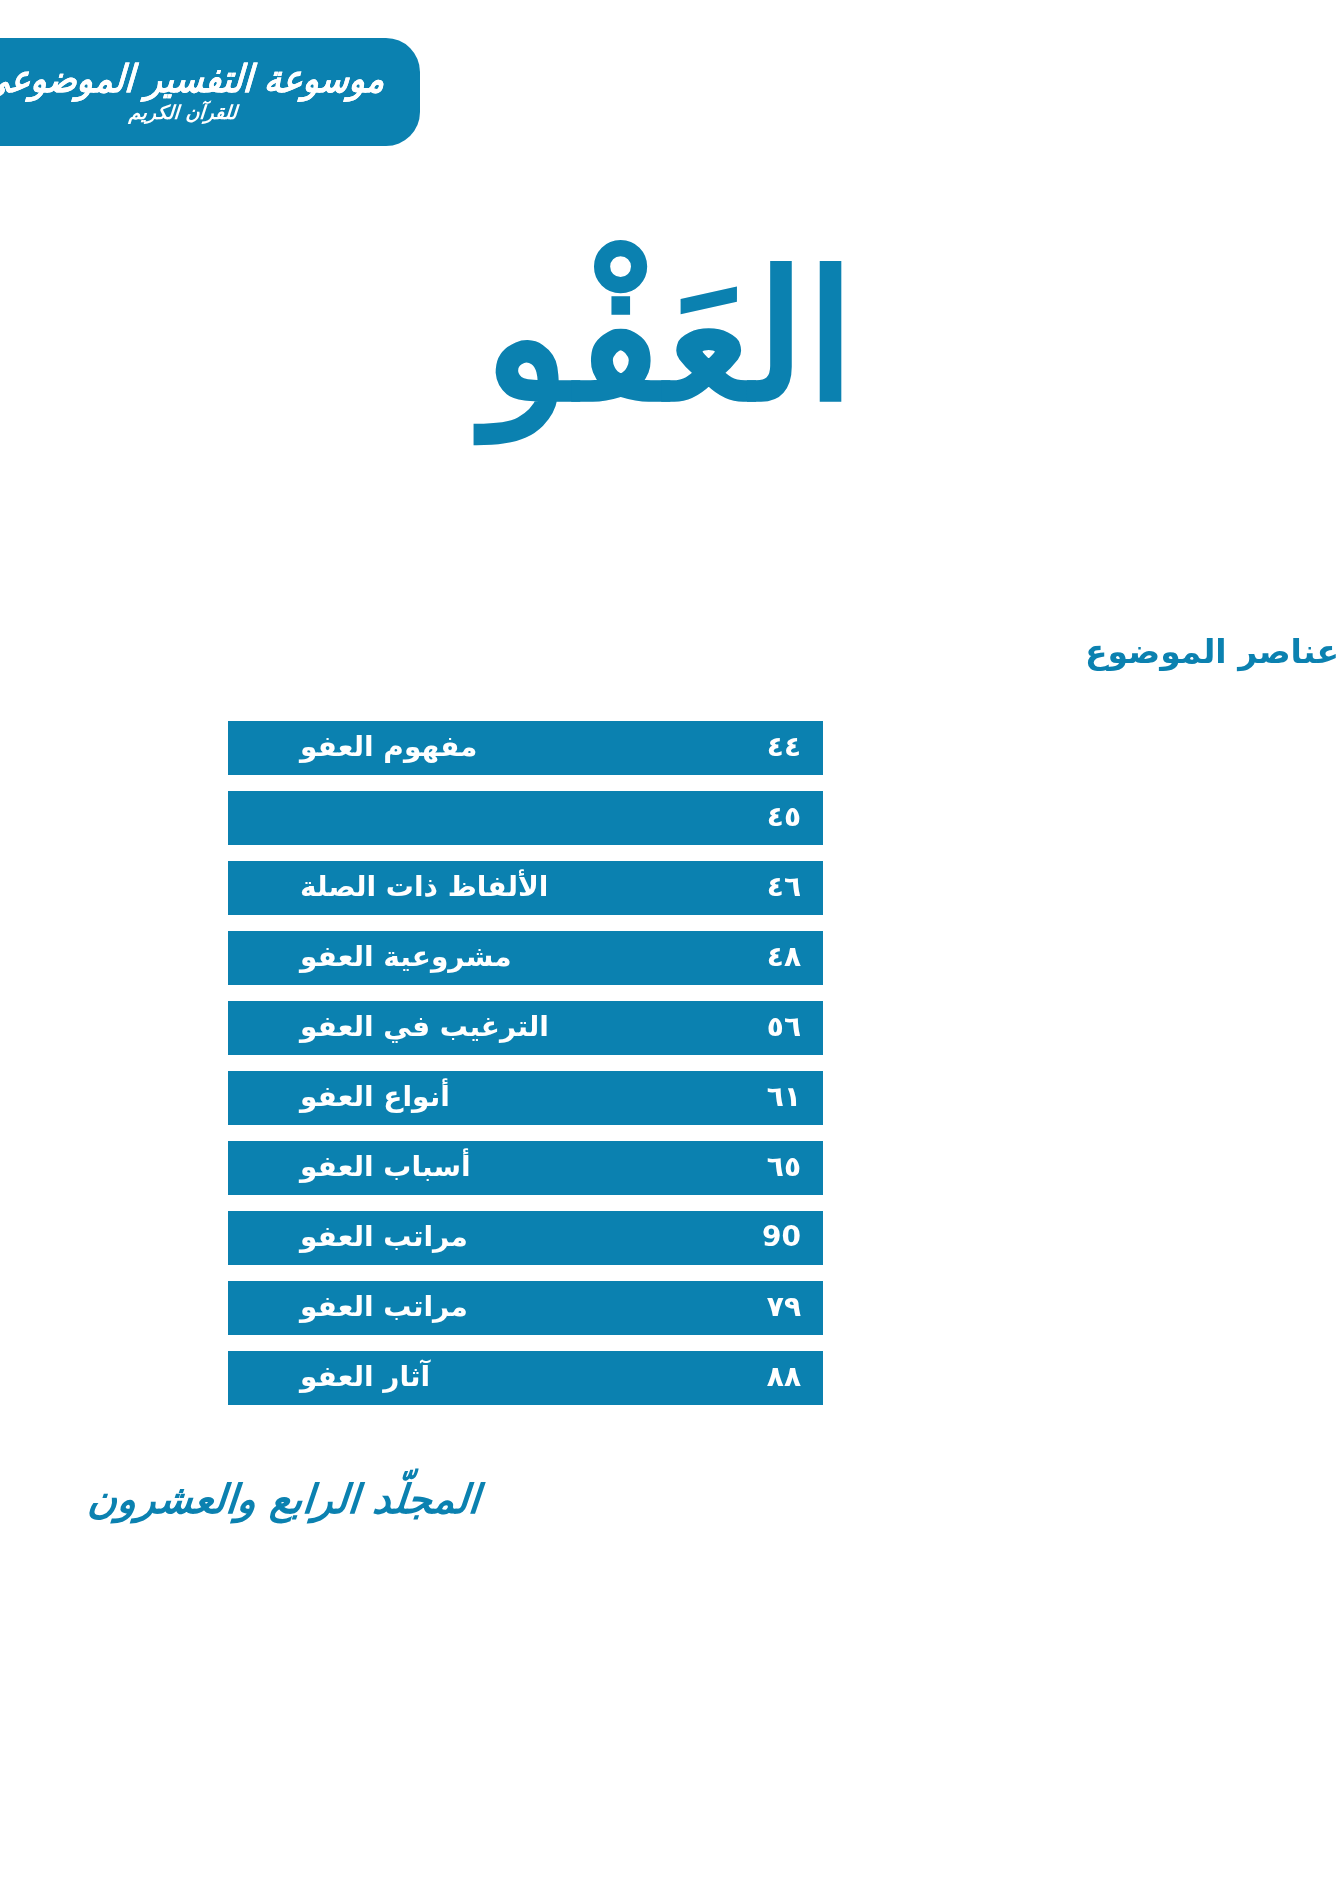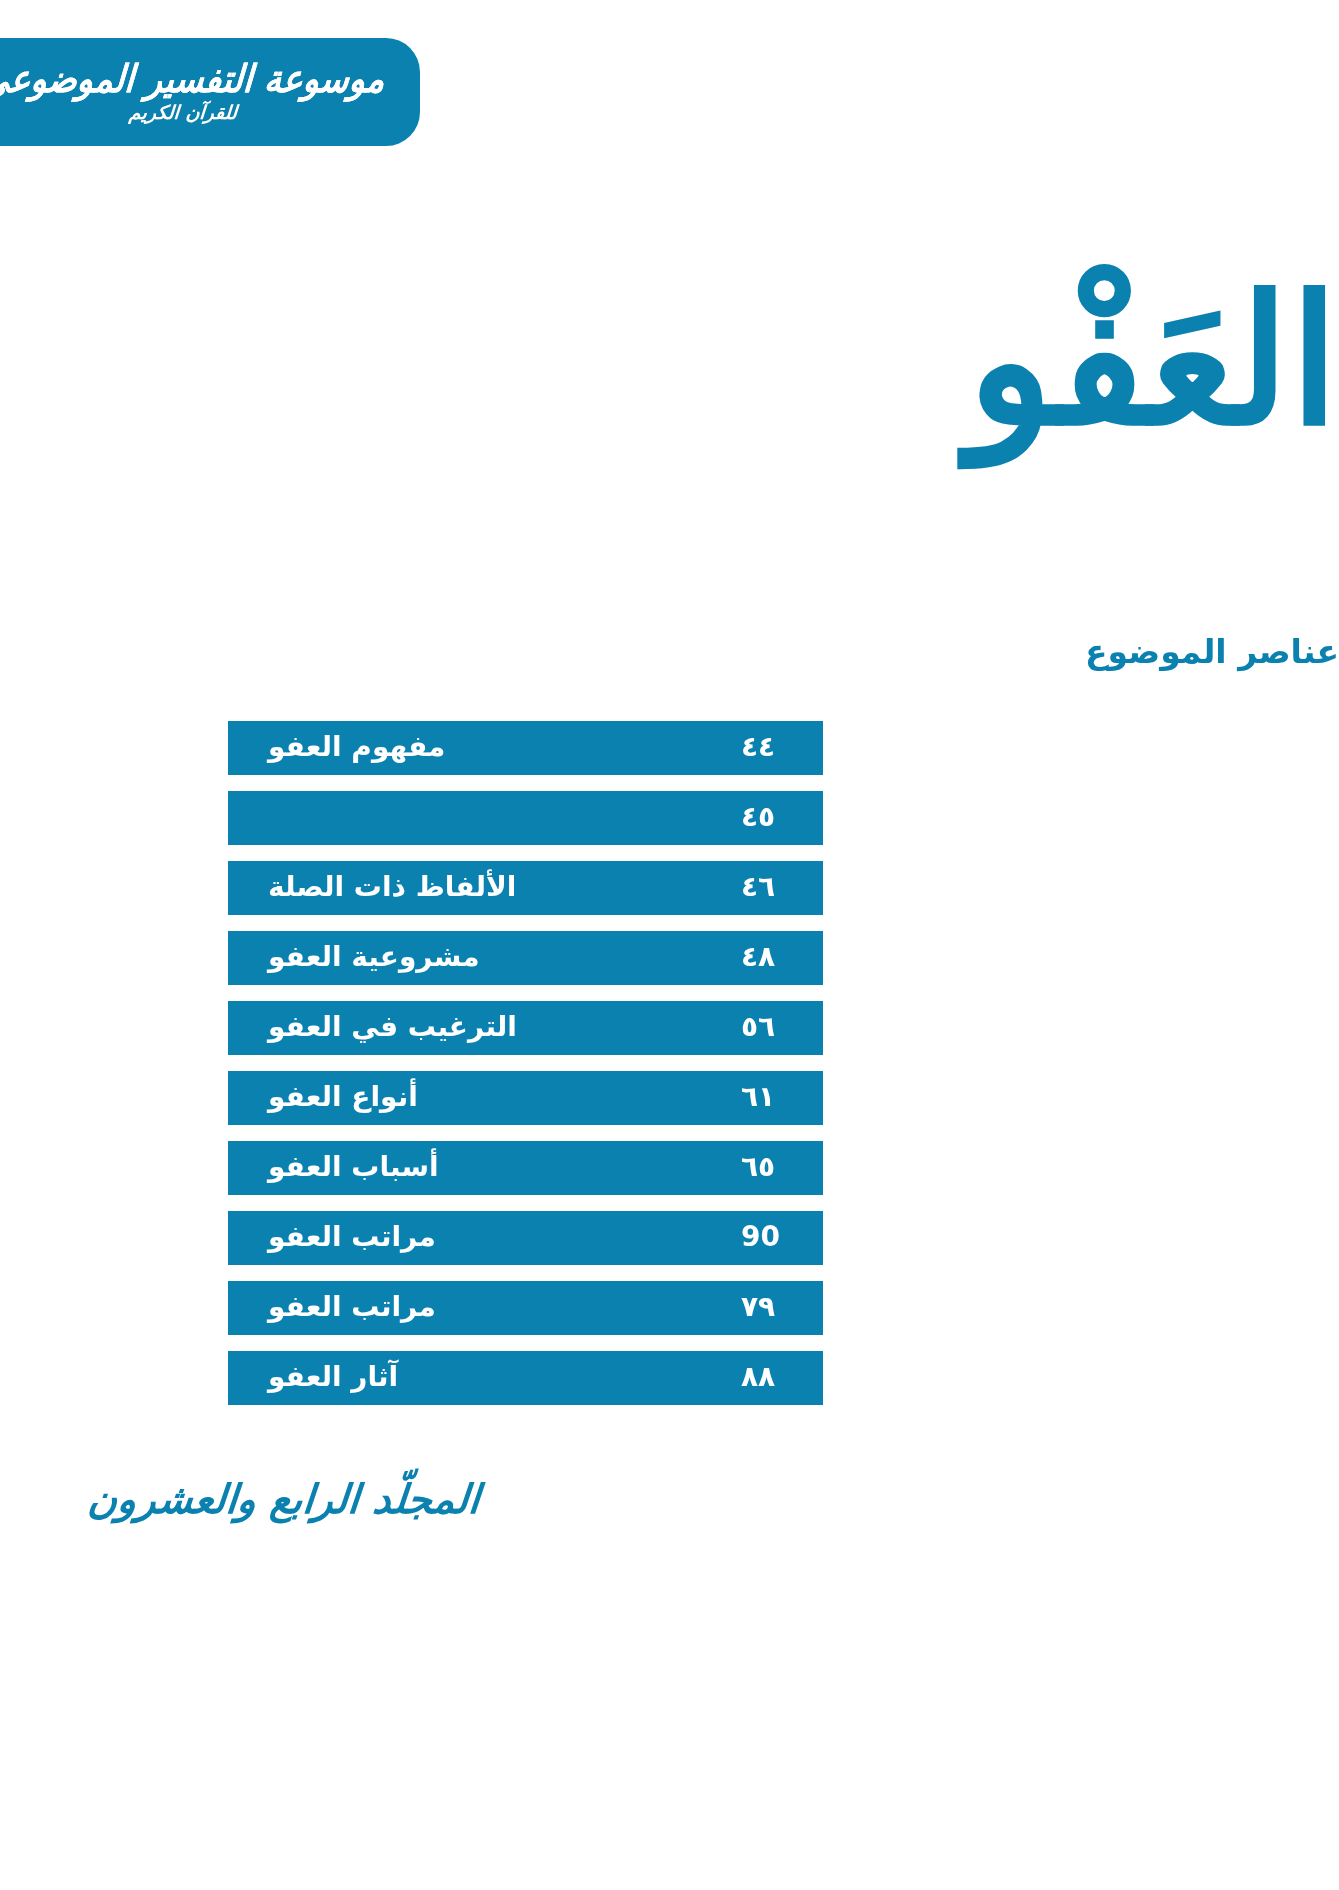--- a/index.html
+++ b/index.html
@@ -57,22 +57,22 @@
     white-space: nowrap;
     font-style: italic;
     transform: skewX(-4deg);
   }
 
   
   .page-title {
     position: absolute;
     left: 0;
     right: 0;
-    top: 244px;
-    text-align: right;
+    top: 220px;
+    text-align: center;
     color: #0b81b0;
     font-family: "DejaVu Serif", "Liberation Serif", serif;
     font-size: 178px;
     font-weight: bold;
     line-height: 1.32;
     letter-spacing: -2px;
     white-space: nowrap;
   }
 
   
@@ -108,31 +108,32 @@
   }
   .row-label {
     color: #ffffff;
     font-family: "DejaVu Sans", "Liberation Sans", sans-serif;
     font-size: 28px;
     font-weight: bold;
     white-space: nowrap;
     direction: rtl;
     line-height: 1;
     padding-bottom: 3px;
+    margin-left: 32px;
   }
   .row-page {
     color: #ffffff;
     font-family: "DejaVu Sans", "Liberation Sans", sans-serif;
     font-size: 28px;
     font-weight: bold;
     direction: rtl;
     line-height: 1;
     padding-bottom: 3px;
     min-width: 60px;
-    text-align: left;
+    text-align: right;
   }
 
   
   .volume-footer {
     position: absolute;
     left: 88px;
     top: 1475px;
     color: #0b81b0;
     font-family: "DejaVu Serif", "Liberation Serif", serif;
     font-size: 40px;

